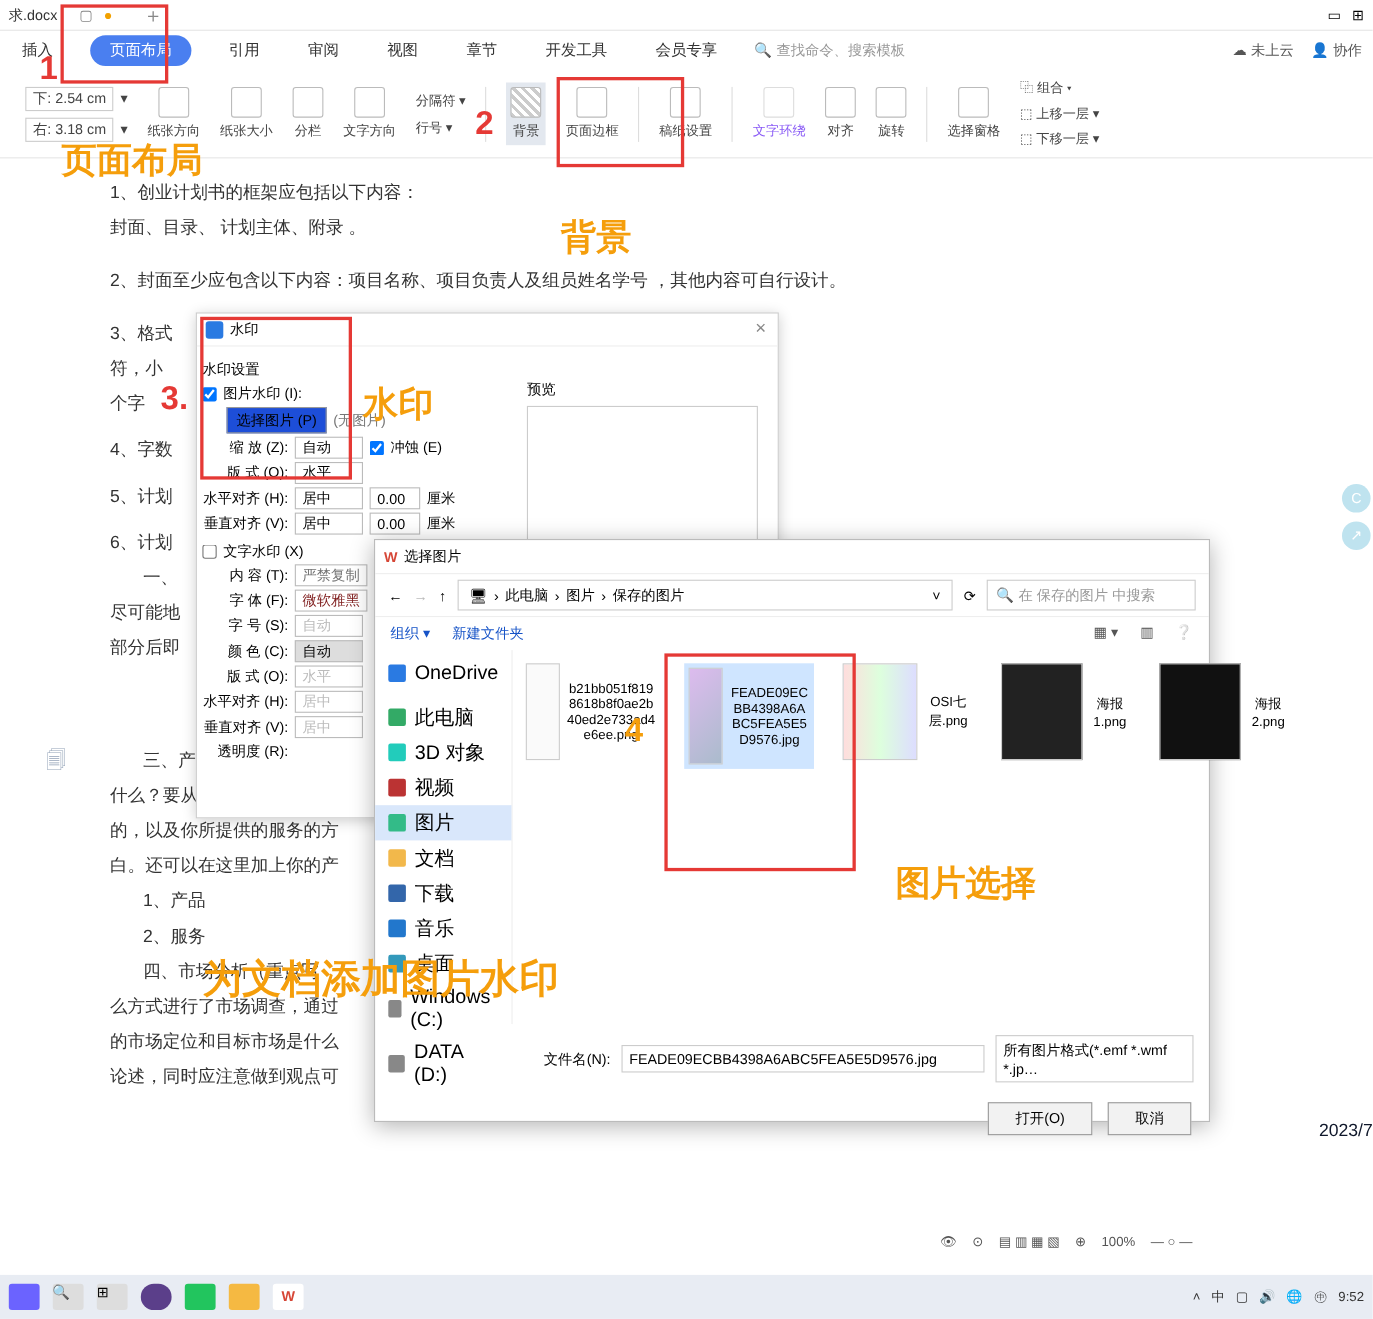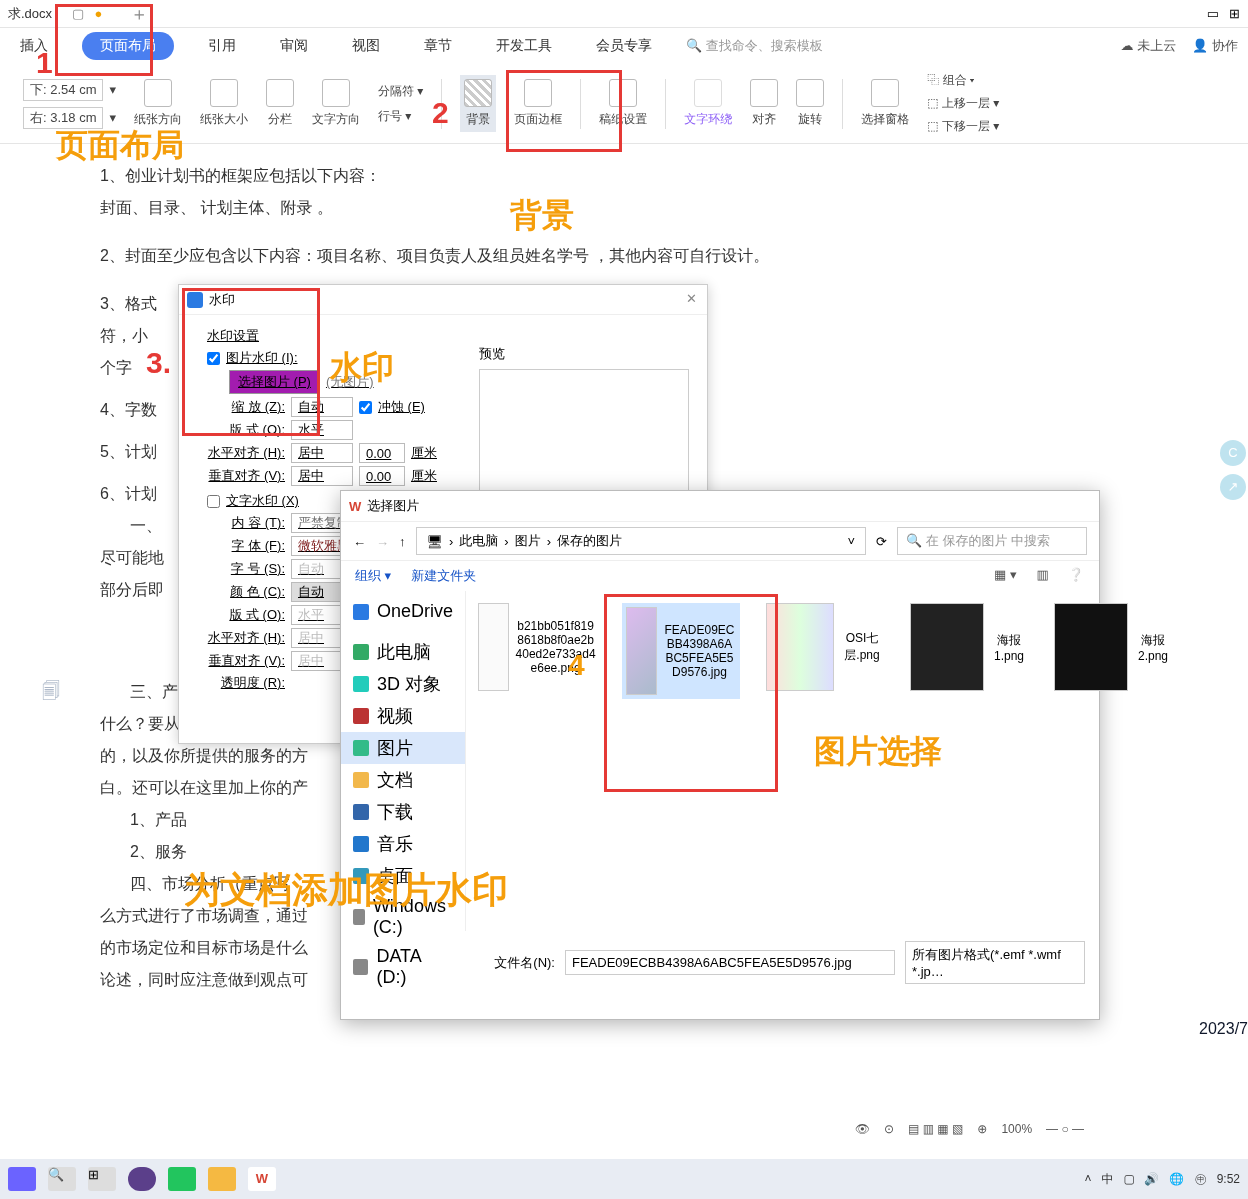--- a/index.html
+++ b/index.html
@@ -30,26 +30,26 @@
 
 
 .call { position: absolute; color: #f59e0b; font-weight: 700; font-size: 32px; }
 .callnum { position: absolute; color: #e53935; font-weight: 700; font-size: 30px; }
 .redbox { position: absolute; border: 3px solid #e53935; background: transparent; pointer-events: none; }
 
 
 .dlg { position: absolute; top: 284px; left: 178px; width: 530px; height: 460px; background: #fff; border: 1px solid #ccc; box-shadow: 0 2px 12px rgba(0,0,0,.2); font-size: 13px; }
 .dlg .tbar { height: 30px; display: flex; align-items: center; padding: 0 8px; border-bottom: 1px solid #eee; }
 .dlg .tbar .wicon { width: 16px; height: 16px; background: #2a7ae2; border-radius: 3px; margin-right: 6px; }
-.dlg .body { padding: 8px 28px; text-decoration: underline; }
+.dlg .body { padding: 8px 5px; }
 .dlg .section { font-size: 13px; margin: 4px 0; }
 .dlg .row { display: flex; align-items: center; margin: 3px 0; gap: 6px; }
 .dlg label { min-width: 78px; text-align: right; }
 .dlg .sel { border: 1px solid #bbb; background: #fff; padding: 1px 6px; min-width: 62px; height: 20px; display: inline-flex; align-items: center; }
-.dlg .btn { border: 1px solid #999; background: #a21caf; padding: 2px 8px; }
+.dlg .btn { border: 1px solid #999; background: #1d4ed8; padding: 2px 8px; }
 .dlg .preview { position: absolute; top: 60px; left: 300px; width: 210px; }
 .dlg .preview .box { border: 1px solid #ccc; height: 130px; margin-top: 6px; }
 .dlg .close { position: absolute; top: 6px; right: 10px; color: #888; }
 
 
 .picker { position: absolute; top: 490px; left: 340px; width: 760px; height: 530px; background: #fff; border: 1px solid #bbb; box-shadow: 0 4px 20px rgba(0,0,0,.3); font-size: 13px; }
 .picker .tbar { height: 30px; display: flex; align-items: center; padding: 0 8px; }
 .picker .tbar .pw { color: #d64636; font-weight: 700; margin-right: 6px; }
 .picker .nav { height: 40px; display: flex; align-items: center; padding: 0 12px; gap: 10px; border-top: 1px solid #eee; border-bottom: 1px solid #eee; }
 .picker .nav .bc { display: flex; gap: 6px; align-items: center; border: 1px solid #ccc; padding: 4px 10px; flex: 1; }
@@ -383,37 +383,41 @@
           <div class="thumb" style="background:#111"></div>
           <span>海报2.png</span>
         </div>
     </div>
   </div>
   <div class="footer">
     <span style="margin-left:auto">文件名(N):</span>
     <span class="fn">FEADE09ECBB4398A6ABC5FEA5E5D9576.jpg</span>
     <span class="ft">所有图片格式(*.emf *.wmf *.jp…</span>
   </div>
+  <div class="actions">
+    <span class="pbtn">打开(O)</span>
+    <span class="pbtn">取消</span>
+  </div>
 </div>
 
 <div class="redbox" style="top:4px;left:55px;width:98px;height:72px"></div>
 <div class="callnum" style="top:46px;left:36px">1</div>
 <div class="call" style="top:124px;left:56px">页面布局</div>
 
 <div class="redbox" style="top:70px;left:506px;width:116px;height:82px"></div>
 <div class="callnum" style="top:96px;left:432px">2</div>
 <div class="call" style="top:194px;left:510px">背景</div>
 
 <div class="redbox" style="top:288px;left:182px;width:138px;height:148px"></div>
 <div class="callnum" style="top:346px;left:146px">3.</div>
 <div class="call" style="top:346px;left:330px">水印</div>
 
 <div class="redbox" style="top:594px;left:604px;width:174px;height:198px"></div>
 <div class="callnum" style="top:648px;left:568px;color:#f59e0b">4</div>
-<div class="call" style="top:730px;left:814px">图片选择</div>
+<div class="call" style="top:782px;left:814px">图片选择</div>
 <div class="call" style="top:866px;left:184px;font-size:36px">为文档添加图片水印</div>
 
 <div style="position:absolute;top:678px;left:42px;color:#94a3b8;font-size:18px">🗐</div>
 
 <div style="position:absolute;top:440px;right:0;width:28px;display:flex;flex-direction:column;gap:8px">
   <div style="width:26px;height:26px;border-radius:13px;background:#bfe3ef;color:#fff;text-align:center;line-height:26px">C</div>
   <div style="width:26px;height:26px;border-radius:13px;background:#bfe3ef;color:#fff;text-align:center;line-height:26px">↗</div>
 </div>
 
 <div class="statusbar">

